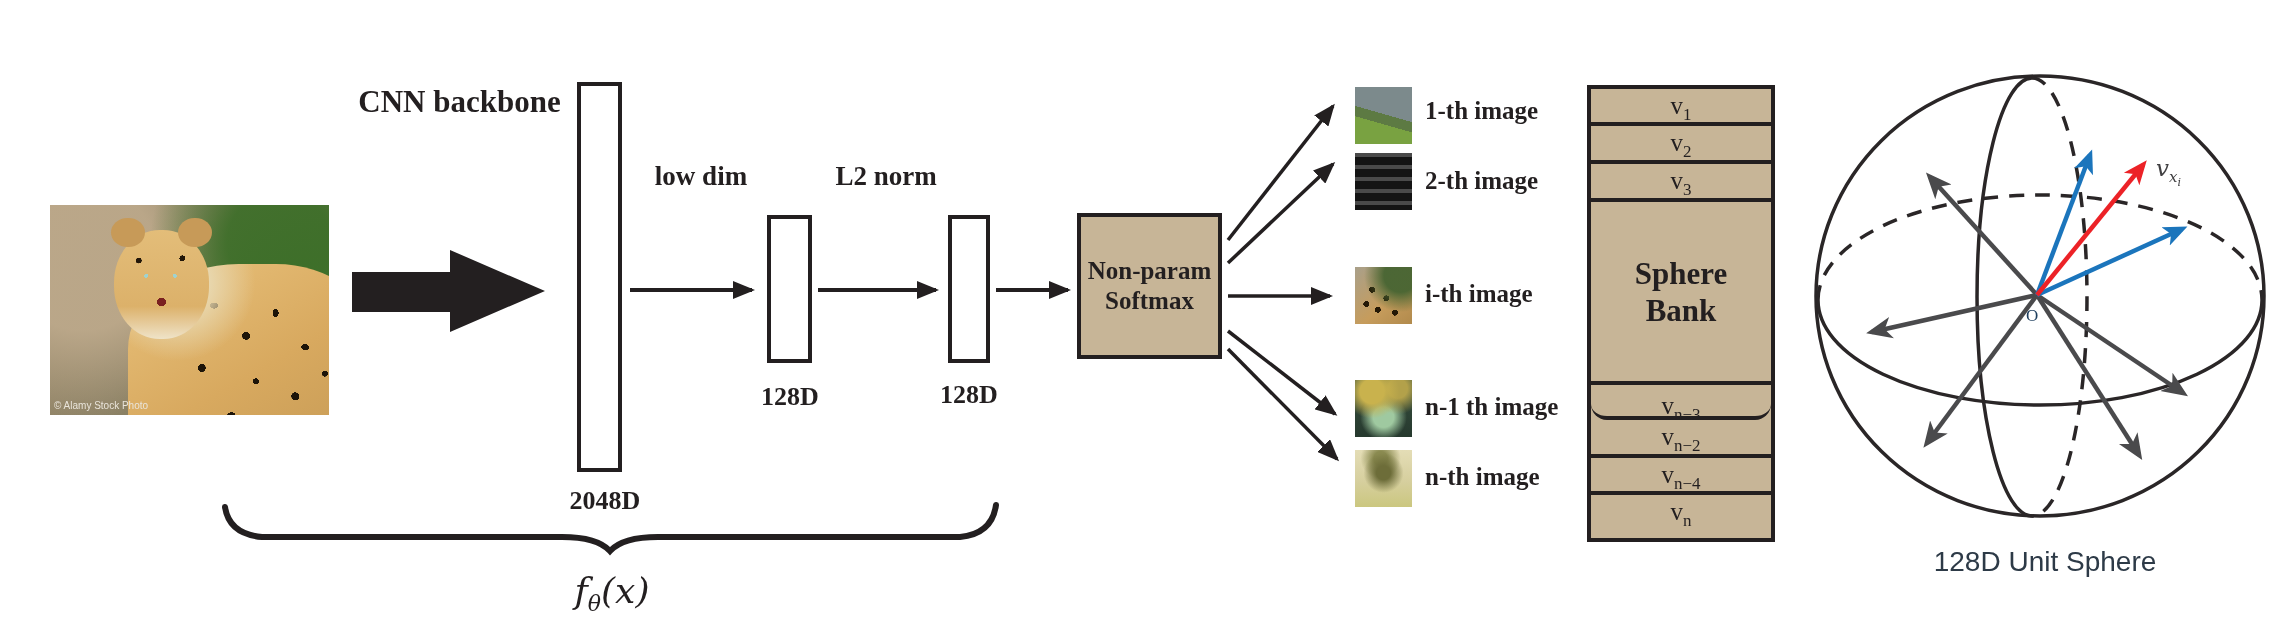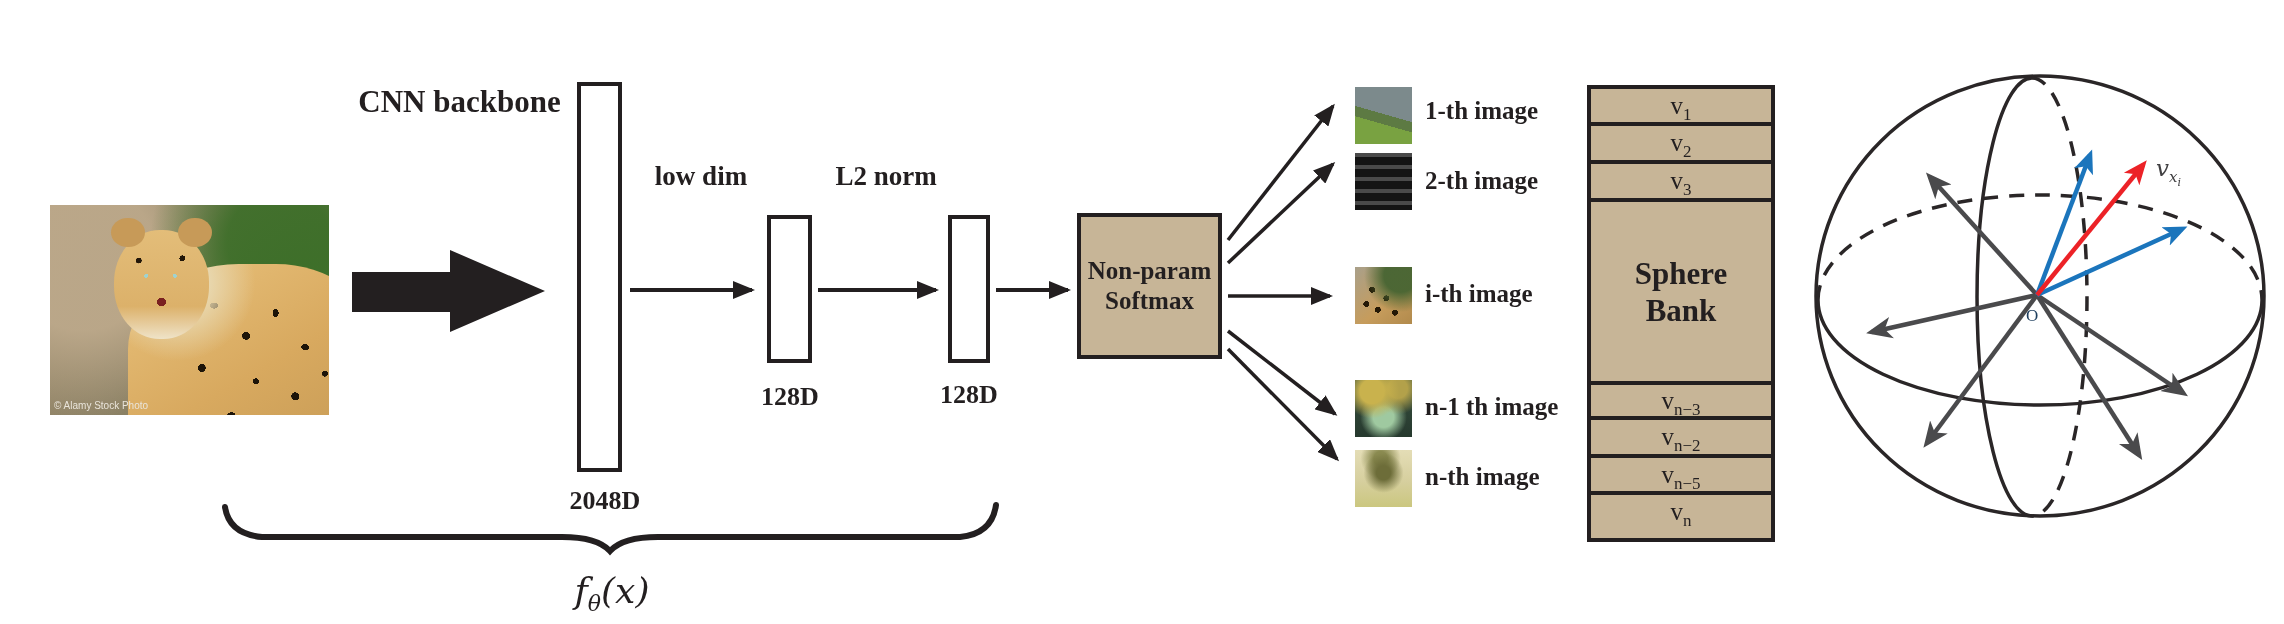--- a/index.html
+++ b/index.html
@@ -128,42 +128,43 @@
     <div class="row" style="height:34px;line-height:34px;">
       <span>v</span><sub class="sub">2</sub>
     </div>
     <div class="row" style="height:34px;line-height:34px;">
       <span>v</span><sub class="sub">3</sub>
     </div>
     <div class="row mid" style="height:188px;">
       <span>Sphere</span>
       <span>Bank</span>
     </div>
-    <div class="row" style="height:31px;line-height:32px;">
+    <div class="row" style="height:31px;line-height:41px;border-radius:16px;">
       <span>v</span><sub class="sub">n−3</sub>
     </div>
     <div class="row" style="height:34px;line-height:34px;">
       <span>v</span><sub class="sub">n−2</sub>
     </div>
     <div class="row" style="height:33px;line-height:33px;">
-      <span>v</span><sub class="sub">n−5</sub>
+      <span>v</span><sub class="sub">n−4</sub>
     </div>
     <div class="row" style="flex:1;border-bottom:none;line-height:34px;">
       <span>v</span><sub class="sub">n</sub>
     </div>
   </div>
 
   <div class="abs lbl mathlbl" style="left:532px;top:570px;width:160px;font-size:36px;">
     <span>f</span><sub style="font-size:22px;">θ</sub><span>(x)</span>
   </div>
 
   <div class="abs" style="left:2026px;top:306px;font-size:17px;color:#1d3e5e;font-family:'Liberation Serif',serif;">O</div>
   <div class="abs mathlbl" style="left:2156px;top:155px;font-size:23px;color:#414042;">
     <span>v</span><sub style="font-size:15px;"><span>x</span><sub style="font-size:11px;">i</sub></sub>
   </div>
+  <div class="abs lbl caption" style="left:1895px;top:546px;width:300px;font-size:28px;">128D Unit Sphere</div>
 
   <svg width="2284" height="624" viewBox="0 0 2284 624">
     <defs>
       <marker id="mb" markerUnits="userSpaceOnUse" markerWidth="24" markerHeight="18" refX="19" refY="9" orient="auto">
         <polygon points="0 0, 22 9, 0 18" fill="#231f20"></polygon>
       </marker>
       <marker id="mg" markerUnits="userSpaceOnUse" markerWidth="30" markerHeight="24" refX="20" refY="12" orient="auto">
         <polygon points="0 1, 26 12, 0 23, 7 12" fill="#4a4a4c"></polygon>
       </marker>
       <marker id="mblue" markerUnits="userSpaceOnUse" markerWidth="28" markerHeight="22" refX="18" refY="11" orient="auto">

